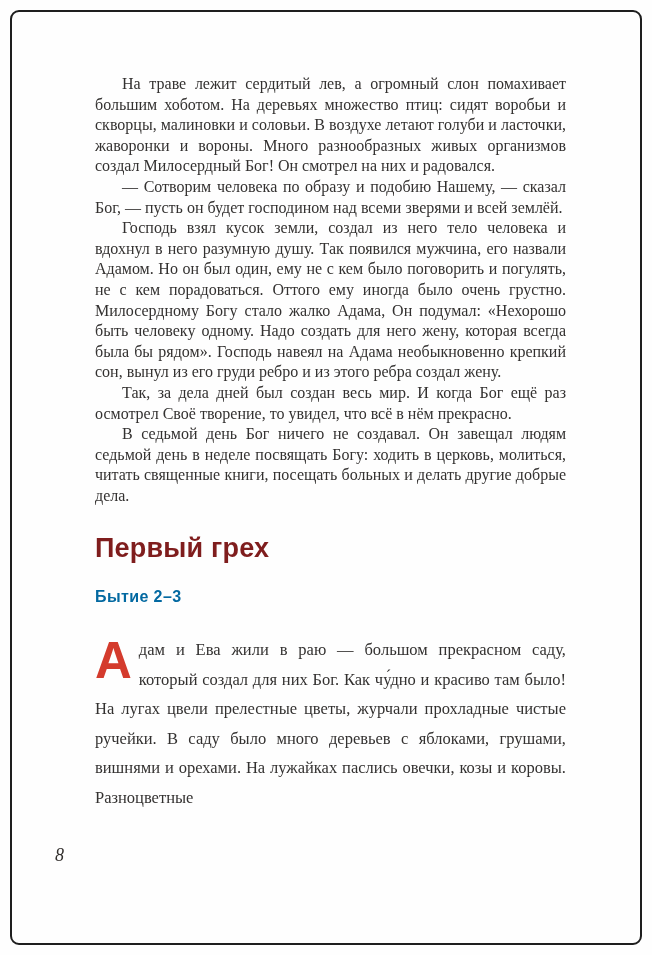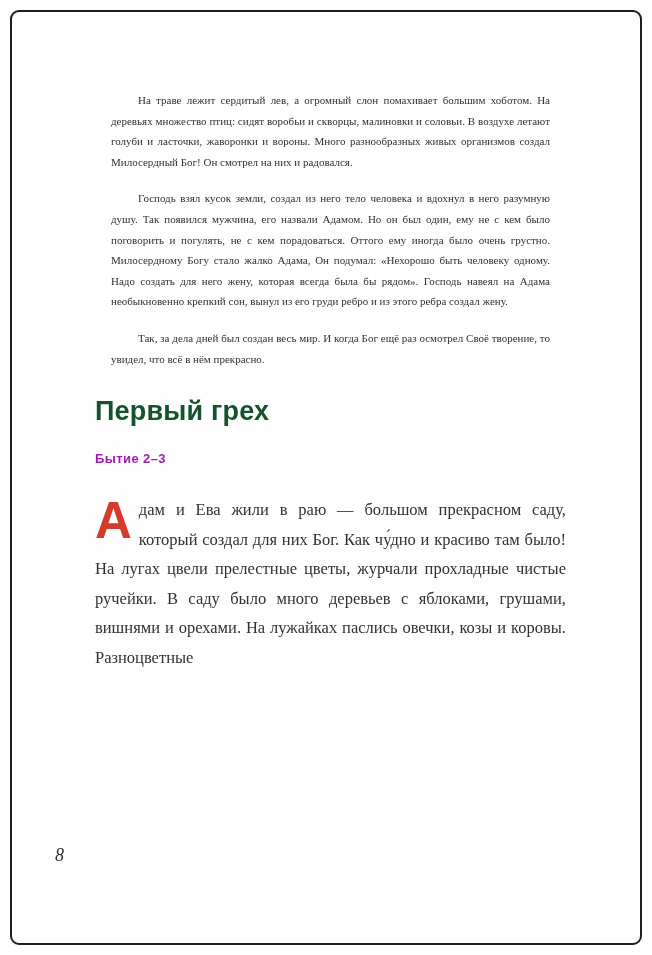--- a/index.html
+++ b/index.html
@@ -26,43 +26,43 @@
     border-radius: 9px;
     pointer-events: none;
   }
   .content {
     position: absolute;
     top: 74px;
     left: 95px;
     width: 471px;
   }
   .body-par {
-    margin: 16px;
-    font-size: 11px;
+    margin: 0;
+    font-size: 16px;
     line-height: 20.6px;
     text-align: justify;
     text-indent: 27px;
   }
   .heading {
     margin: 27px 0 0 0;
     font-family: "Liberation Sans", sans-serif;
     font-weight: bold;
     font-size: 27px;
     line-height: 30px;
-    color: #14532d;
+    color: #7f1d1d;
     text-indent: 0;
     letter-spacing: 0.2px;
   }
   .subheading {
     margin: 25px 0 0 0;
     font-family: "Liberation Sans", sans-serif;
     font-weight: bold;
-    font-size: 13px;
+    font-size: 16px;
     letter-spacing: 0.4px;
-    color: #a21caf;
+    color: #0369a1;
   }
   .opening {
     margin: 29px 0 0 0;
     font-size: 16.5px;
     line-height: 29.5px;
     text-align: justify;
     text-indent: 0;
   }
   .dropcap {
     float: left;
@@ -84,22 +84,24 @@
   }
 </style>
 </head>
 <body>
 
 <div class="page">
   <div class="frame"></div>
 
   <div class="content">
     <p class="body-par">На траве лежит сердитый лев, а огромный слон помахивает большим хоботом. На деревьях множество птиц: сидят воробьи и скворцы, малиновки и соловьи. В воздухе летают голуби и ласточки, жаворонки и вороны. Много разнообразных живых организмов создал Милосердный Бог! Он смотрел на них и радовался.</p>
+    <p class="body-par">— Сотворим человека по образу и подобию Нашему, — сказал Бог, — пусть он будет господином над всеми зверями и всей землёй.</p>
     <p class="body-par">Господь взял кусок земли, создал из него тело человека и вдохнул в него разумную душу. Так появился мужчина, его назвали Адамом. Но он был один, ему не с кем было поговорить и погулять, не с кем порадоваться. Оттого ему иногда было очень грустно. Милосердному Богу стало жалко Адама, Он подумал: «Нехорошо быть человеку одному. Надо создать для него жену, которая всегда была бы рядом». Господь навеял на Адама необыкновенно крепкий сон, вынул из его груди ребро и из этого ребра создал жену.</p>
     <p class="body-par">Так, за дела дней был создан весь мир. И когда Бог ещё раз осмотрел Своё творение, то увидел, что всё в нём прекрасно.</p>
+    <p class="body-par">В седьмой день Бог ничего не создавал. Он завещал людям седьмой день в неделе посвящать Богу: ходить в церковь, молиться, читать священные книги, посещать больных и делать другие добрые дела.</p>
 
     <h1 class="heading">Первый грех</h1>
     <div class="subheading">Бытие 2–3</div>
 
     <p class="opening"><span class="dropcap">А</span><span>дам и Ева жили в раю — большом прекрасном саду, который создал для них Бог. Как чу́дно и красиво там было! На лугах цвели прелестные цветы, журчали прохладные чистые ручейки. В саду было много деревьев с яблоками, грушами, вишнями и орехами. На лужайках паслись овечки, козы и коровы. Разноцветные</span></p>
   </div>
 
   <div class="page-number">8</div>
 </div>
 

